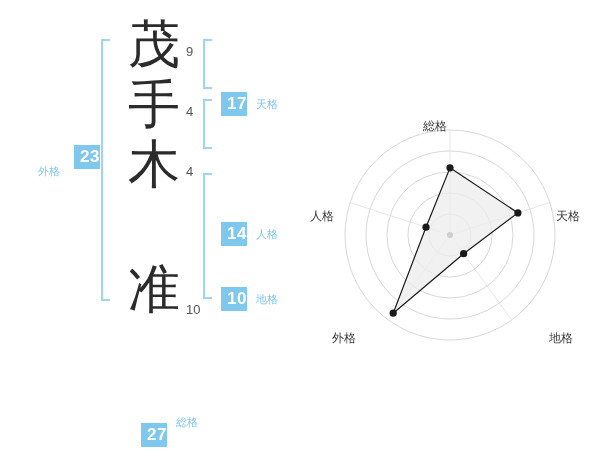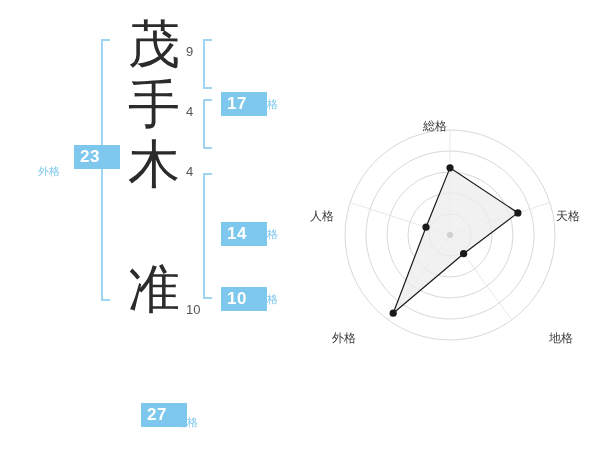--- a/index.html
+++ b/index.html
@@ -50,21 +50,21 @@
   .sn-2 { left: 186px; top: 104px; }
   .sn-3 { left: 186px; top: 164px; }
   .sn-4 { left: 186px; top: 302px; }
 
   .badge {
     position: absolute;
     background: #7ec8ee;
     color: #ffffff;
     font-size: 17px;
     font-weight: 700;
-    padding: 3px 20px 4px 6px;
+    padding: 3px 0 4px 6px;
     line-height: 1;
     letter-spacing: 0.5px;
   }
   .badge-label {
     position: absolute;
     font-size: 11px;
     color: #7ec8ee;
     font-family: "DejaVu Sans", "Liberation Sans", sans-serif;
   }
 
@@ -74,21 +74,21 @@
   
   .b-jin { left: 221px; top: 222px; }
   .l-jin { left: 256px; top: 227px; }
   
   .b-chi { left: 221px; top: 287px; }
   .l-chi { left: 256px; top: 292px; }
   
   .b-gai { left: 74px; top: 145px; }
   .l-gai { left: 38px; top: 164px; }
   
-  .b-sou { left: 141px; top: 403px; }
+  .b-sou { left: 141px; top: 423px; }
   .l-sou { left: 176px; top: 415px; }
 
   .bracket-svg {
     position: absolute;
     left: 0;
     top: 0;
     width: 300px;
     height: 470px;
     pointer-events: none;
   }

